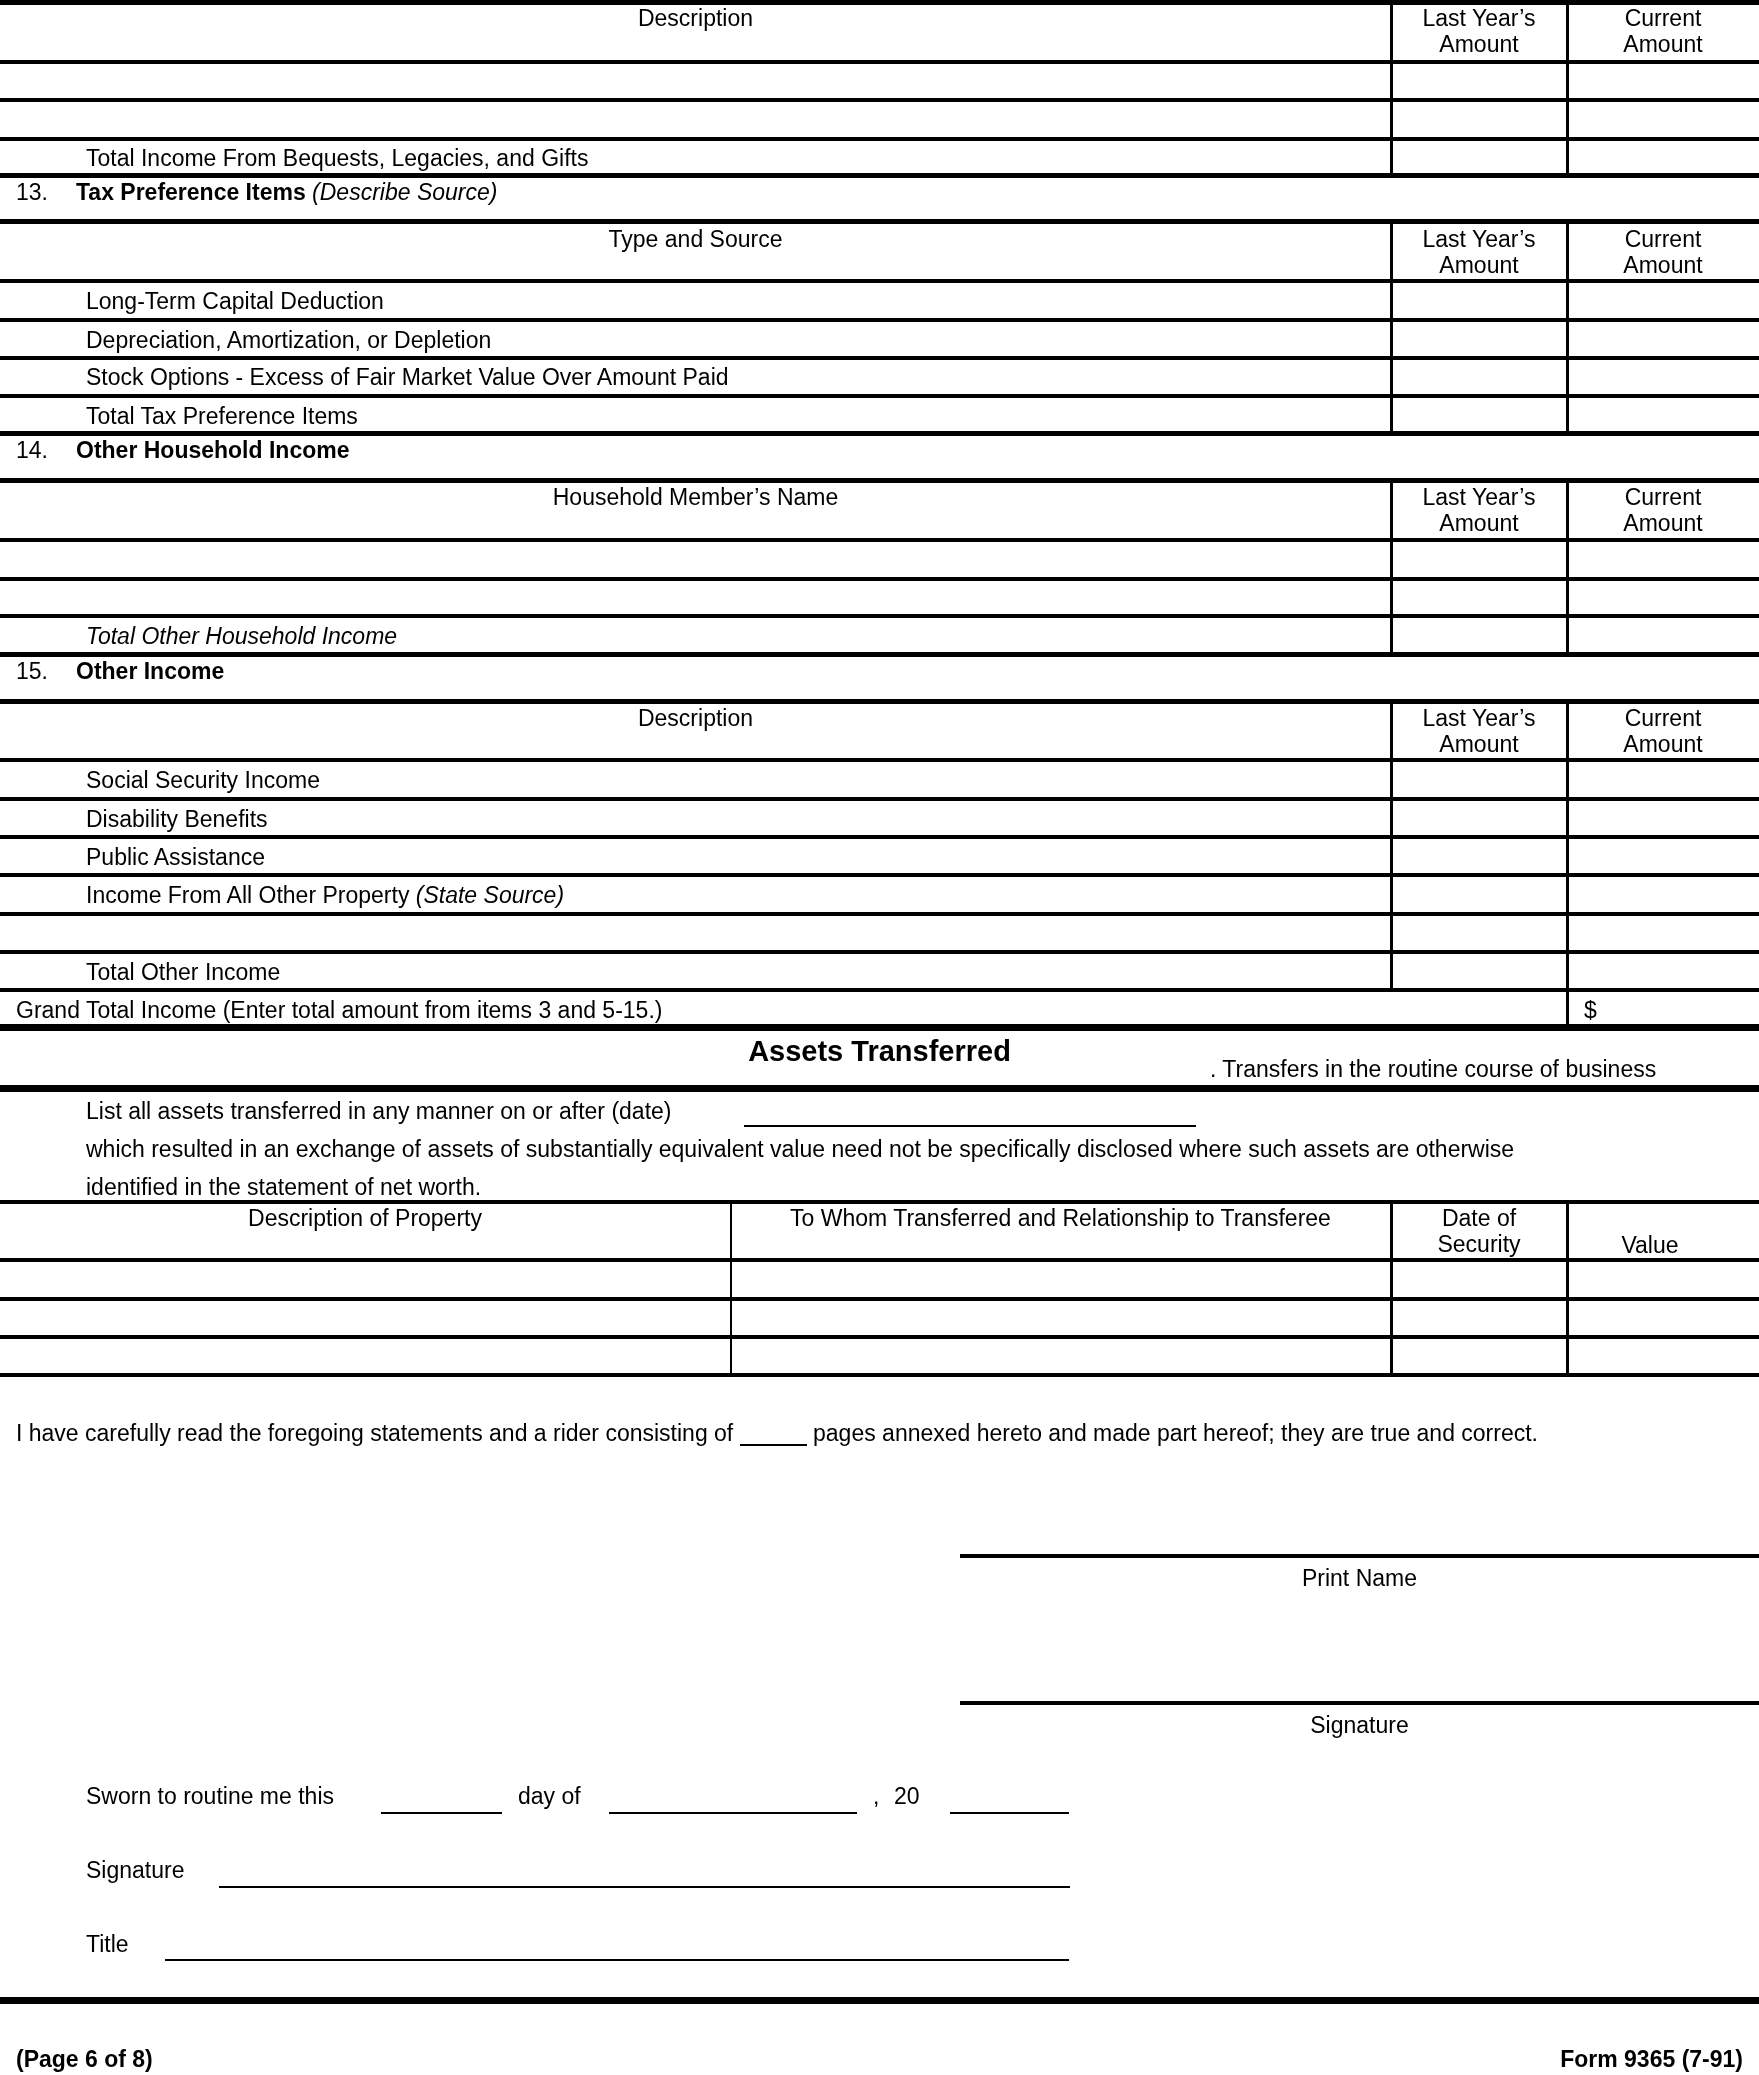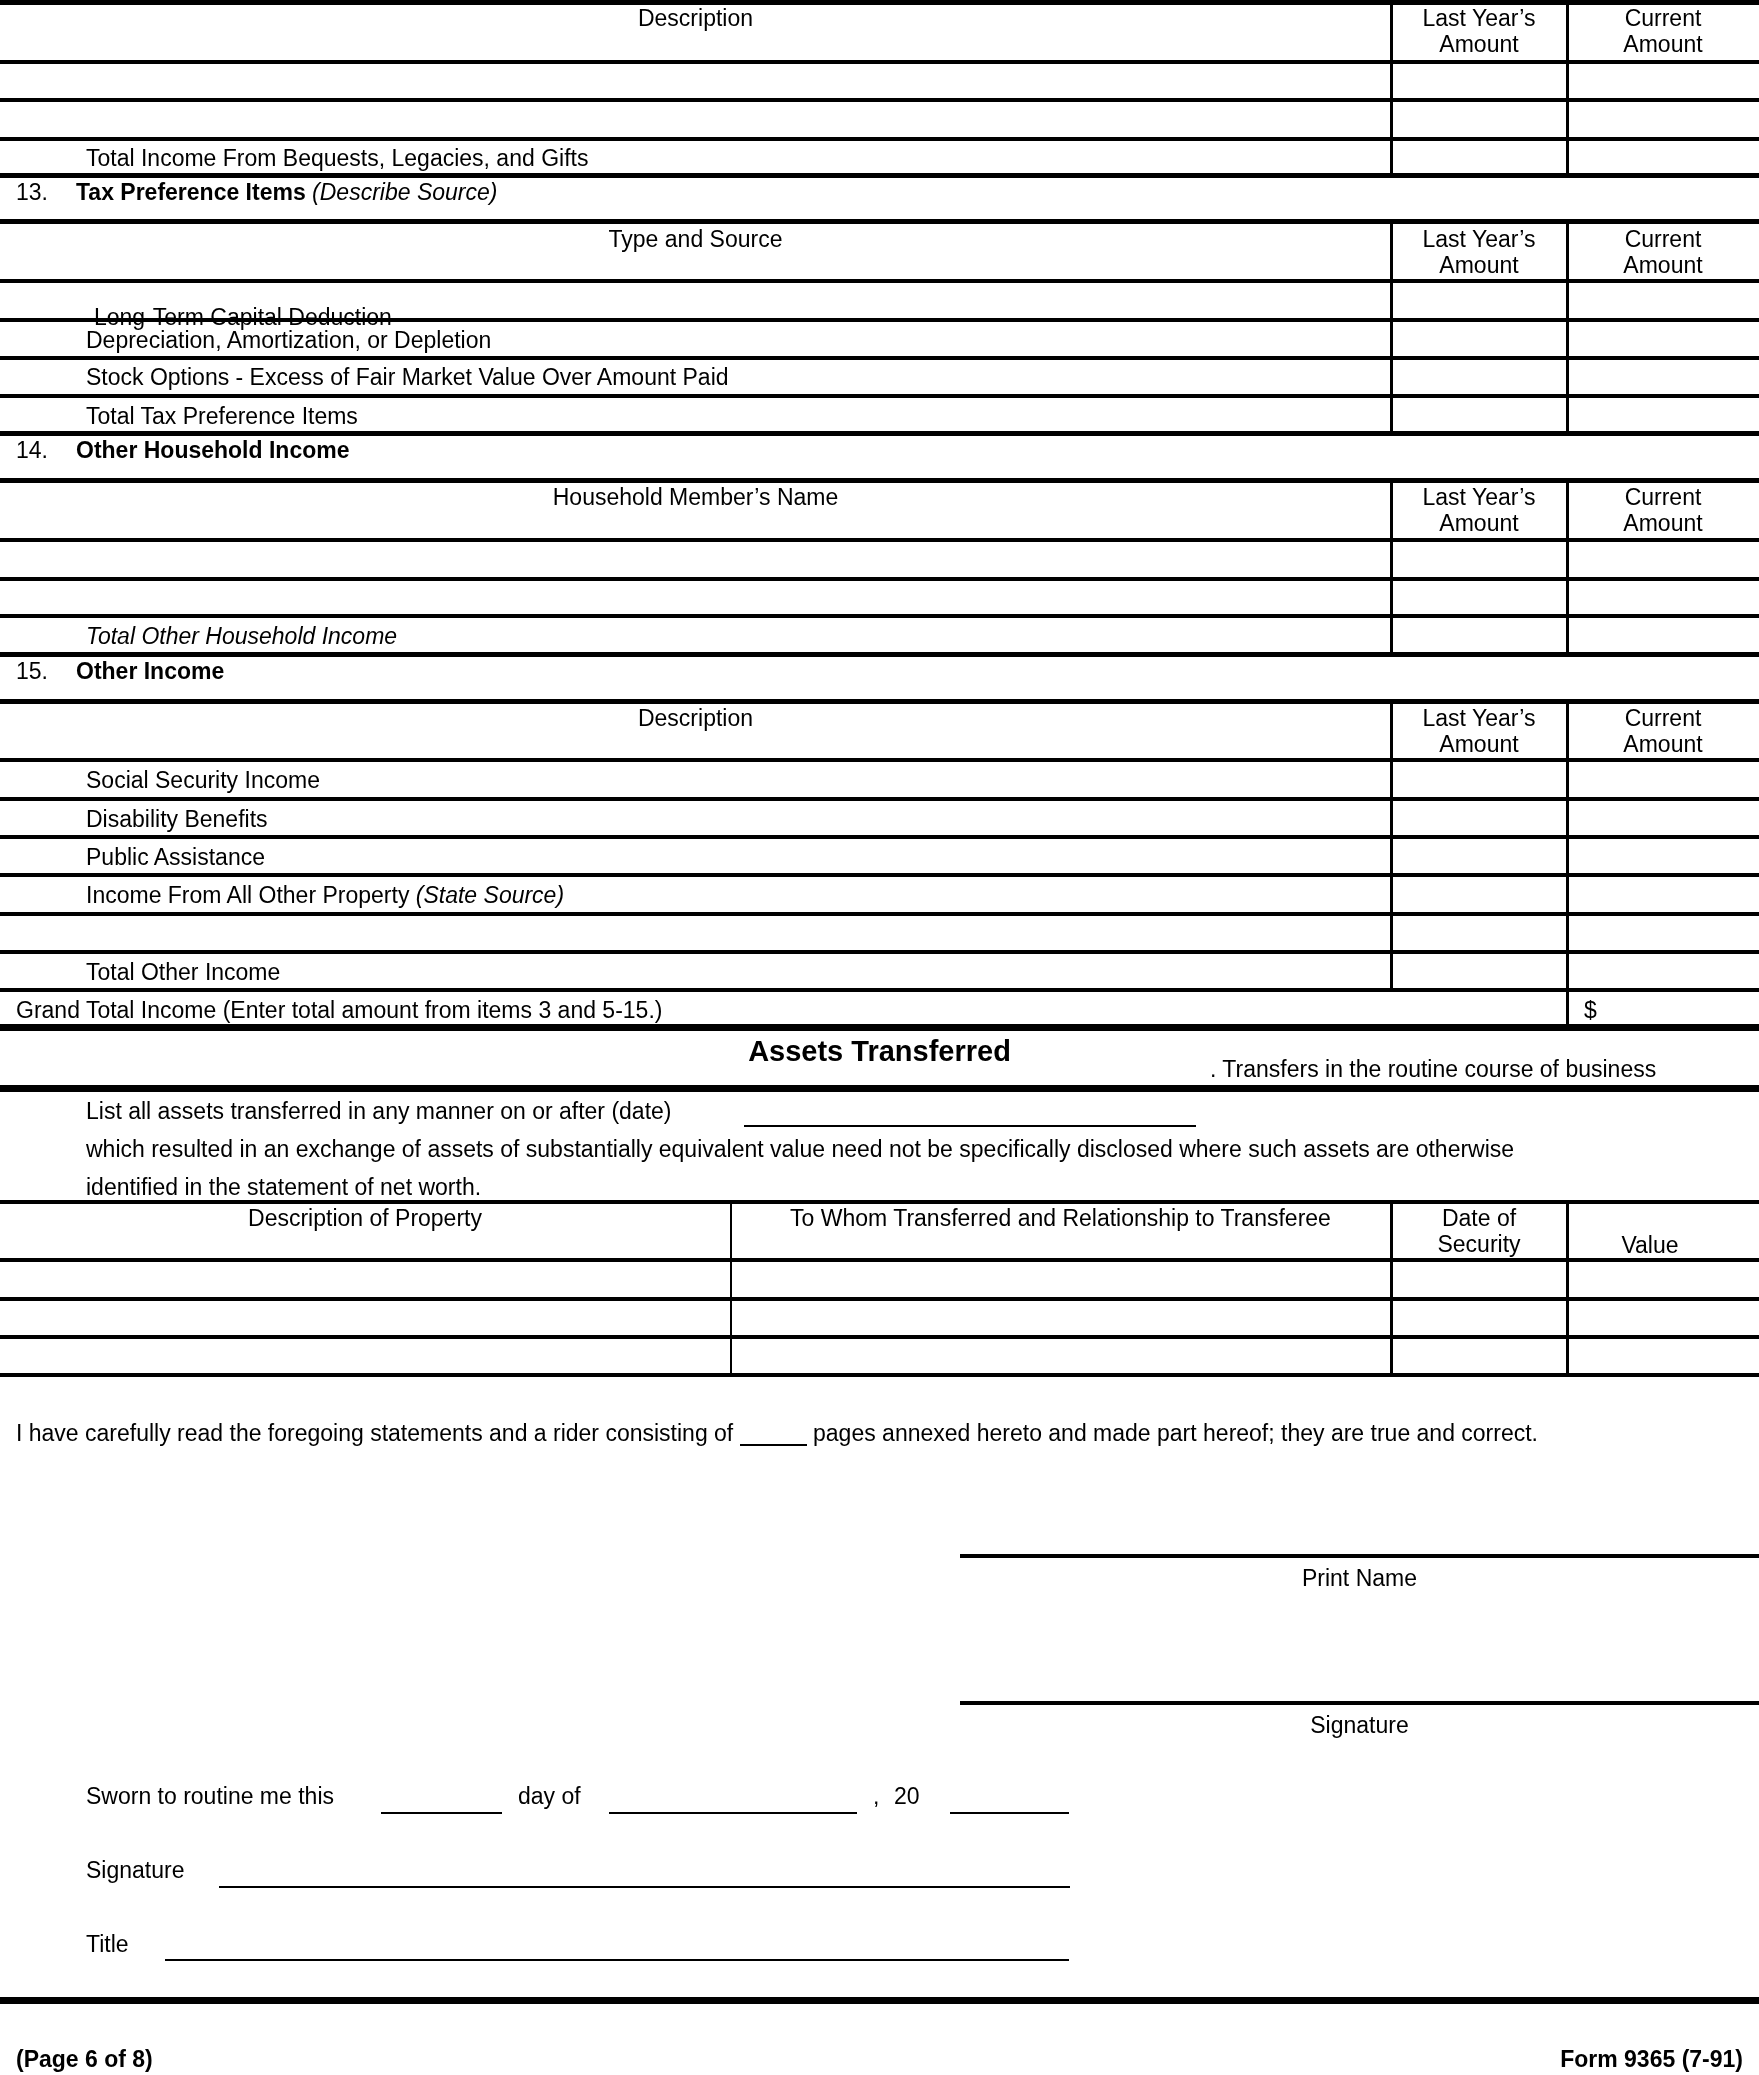--- a/index.html
+++ b/index.html
@@ -60,21 +60,21 @@
   <div class="txt ctr" style="left:0;width:1391px;top:226px;">Type and Source</div>
   <div class="txt ctr" style="left:1391px;width:176px;top:226px;">
     <div>Last Year’s</div>
     <div>Amount</div>
   </div>
   <div class="txt ctr" style="left:1567px;width:192px;top:226px;">
     <div>Current</div>
     <div>Amount</div>
   </div>
   <div class="hl thin" style="top:279px;"></div>
-  <div class="txt" style="left:86px;top:304px;margin-left:8px;">Long-Term Capital Deduction</div>
+  <div class="txt" style="left:86px;top:288px;">Long-Term Capital Deduction</div>
   <div class="hl thin" style="top:318px;"></div>
   <div class="txt" style="left:86px;top:327px;">Depreciation, Amortization, or Depletion</div>
   <div class="hl thin" style="top:356px;"></div>
   <div class="txt" style="left:86px;top:364px;">Stock Options - Excess of Fair Market Value Over Amount Paid</div>
   <div class="hl thin" style="top:394px;"></div>
   <div class="txt" style="left:86px;top:403px;">Total Tax Preference Items</div>
   <div class="hl thick" style="top:431px;"></div>
   <div class="vl" style="left:1390px;top:222px;height:211px;"></div>
   <div class="vl" style="left:1566px;top:222px;height:211px;"></div>
   <div class="cell" style="left:1393px;top:282px;width:172px;height:36px;"></div>

